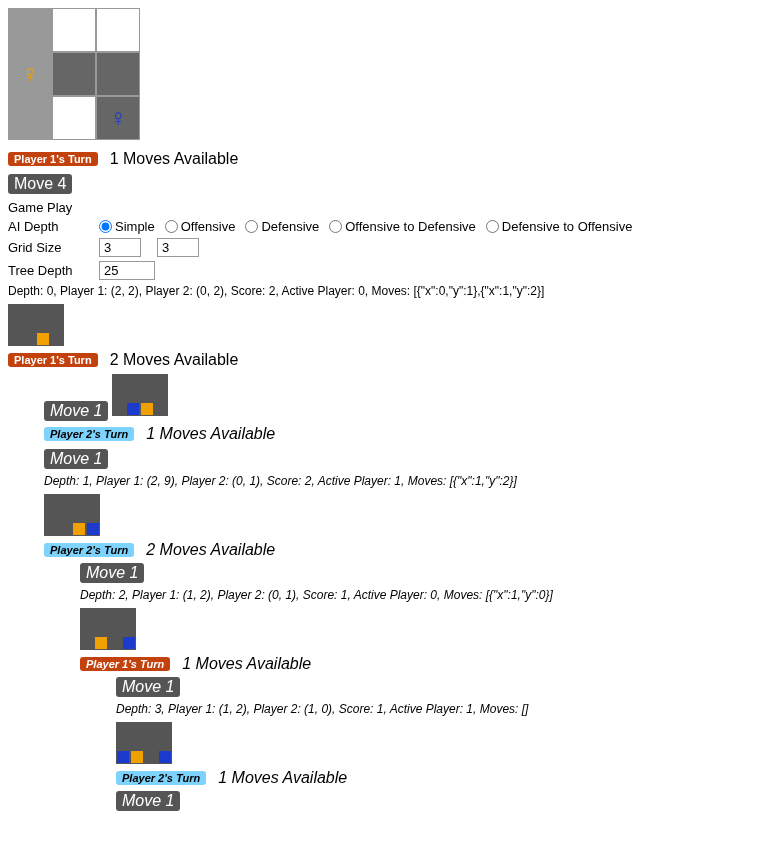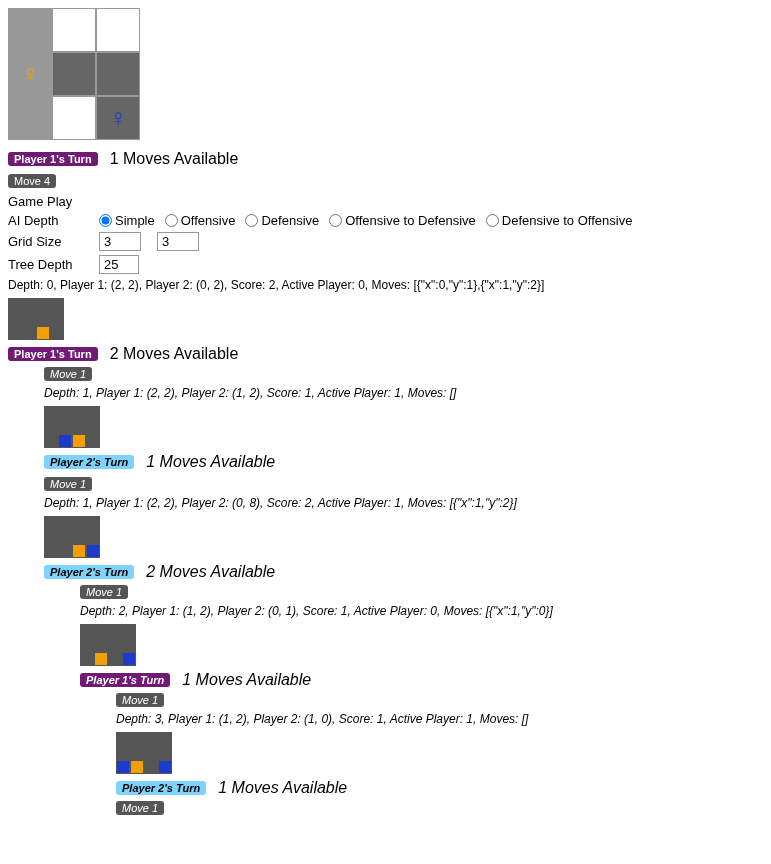--- a/index.html
+++ b/index.html
@@ -58,29 +58,29 @@
 
     
     .badge {
       display: inline-block;
       padding: 1px 6px;
       border-radius: 3px;
       color: #fff;
       font-size: 11px;
       font-weight: bold;
     }
-    .badge-blue { background: #701a75; }
+    .badge-blue { background: #c2410c; }
     .badge-orange { background: #7dd3fc; color: #000; }
 
     
     .move-badge {
       display: inline-block;
       background: #555;
       color: #fff;
-      font-size: 11px;
+      font-size: 16px;
       padding: 1px 6px;
       border-radius: 3px;
       margin: 2px 0;
     }
 
     
     .info-row {
       display: flex;
       align-items: center;
       gap: 6px;
@@ -210,21 +210,21 @@
 </div>
 
 <div class="settings-row section">
   <span class="settings-label">Grid Size</span>
   <input type="text" value="3" style="width: 42px;">
   <input type="text" value="3" style="width: 42px;">
 </div>
 
 <div class="settings-row section">
   <span class="settings-label">Tree Depth</span>
-  <input type="text" value="25" style="width: 40px;">
+  <input type="text" value="25" style="width: 56px;">
 </div>
 
 <div class="section level-0">
   
   <div class="depth-text">Depth: 0, Player 1: (2, 2), Player 2: (0, 2), Score: 2, Active Player: 0, Moves: [{"x":0,"y":1},{"x":1,"y":2}]</div>
   
   <div class="small-grid-container">
     <div class="small-grid-row">
         <div class="small-grid-cell s-dark"></div>
         <div class="small-grid-cell s-dark"></div>
@@ -246,21 +246,20 @@
   </div>
   
   <div class="info-row">
     <span class="badge badge-blue">Player 1's Turn</span>
     <span class="moves-text">2 Moves Available</span>
   </div>
 
   
   <div class="level-1 section">
     <span class="move-badge">Move 1</span>
-    <div class="depth-text">Depth: 1, Player 1: (2, 2), Player 2: (1, 2), Score: 1, Active Player: 1, Moves: []</div>
     <div class="small-grid-container">
       <div class="small-grid-row">
           <div class="small-grid-cell s-dark"></div>
           <div class="small-grid-cell s-dark"></div>
           <div class="small-grid-cell s-dark"></div>
           <div class="small-grid-cell s-dark"></div>
         </div>
       <div class="small-grid-row">
           <div class="small-grid-cell s-dark"></div>
           <div class="small-grid-cell s-dark"></div>
@@ -276,21 +275,21 @@
     </div>
     <div class="info-row">
       <span class="badge badge-orange">Player 2's Turn</span>
       <span class="moves-text">1 Moves Available</span>
     </div>
   </div>
 
   
   <div class="level-1 section">
     <span class="move-badge">Move 1</span>
-    <div class="depth-text">Depth: 1, Player 1: (2, 2), Player 2: (0, 8), Score: 2, Active Player: 1, Moves: [{"x":1,"y":2}]</div>
+    <div class="depth-text">Depth: 1, Player 1: (2, 9), Player 2: (0, 1), Score: 2, Active Player: 1, Moves: [{"x":1,"y":2}]</div>
     <div class="small-grid-container">
       <div class="small-grid-row">
           <div class="small-grid-cell s-dark"></div>
           <div class="small-grid-cell s-dark"></div>
           <div class="small-grid-cell s-dark"></div>
           <div class="small-grid-cell s-dark"></div>
         </div>
       <div class="small-grid-row">
           <div class="small-grid-cell s-dark"></div>
           <div class="small-grid-cell s-dark"></div>

